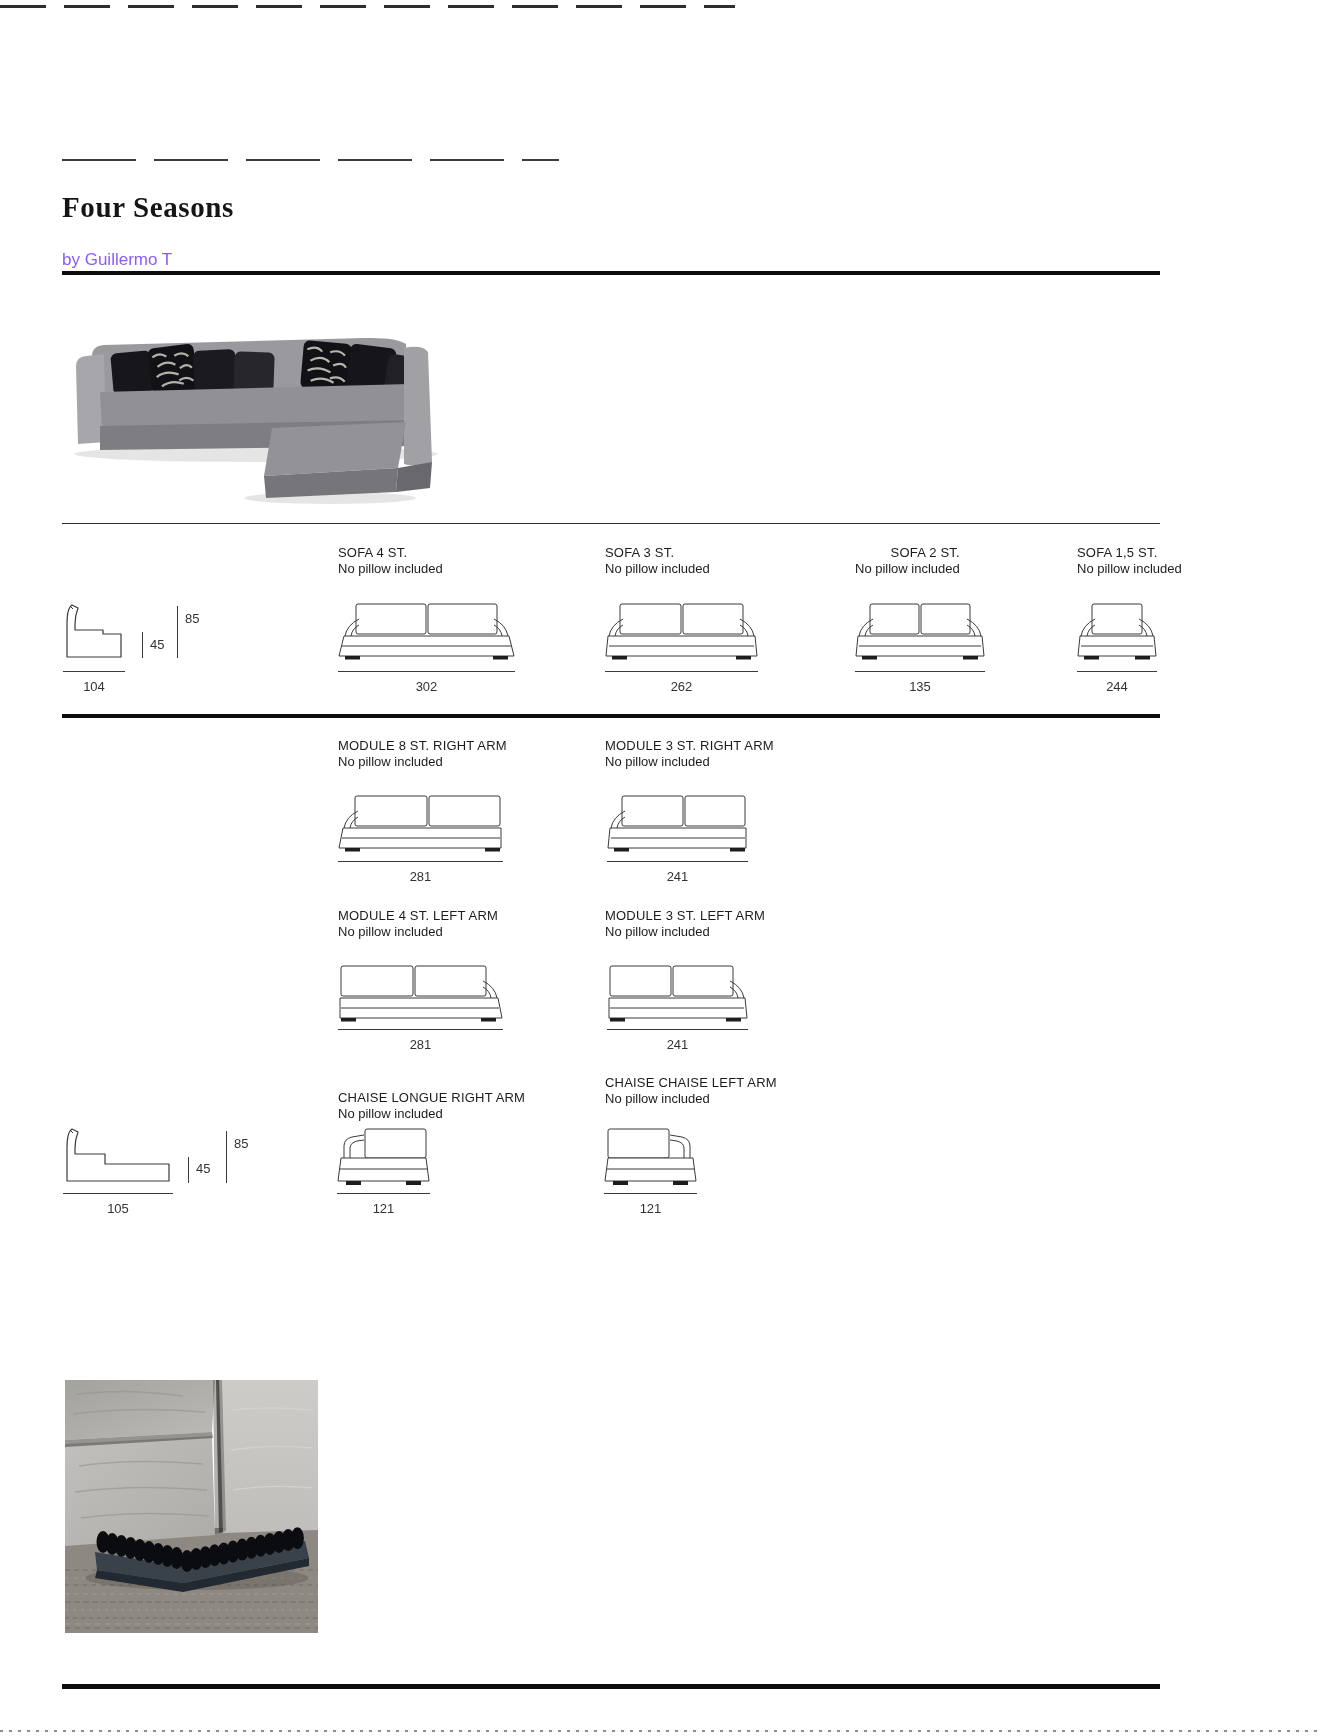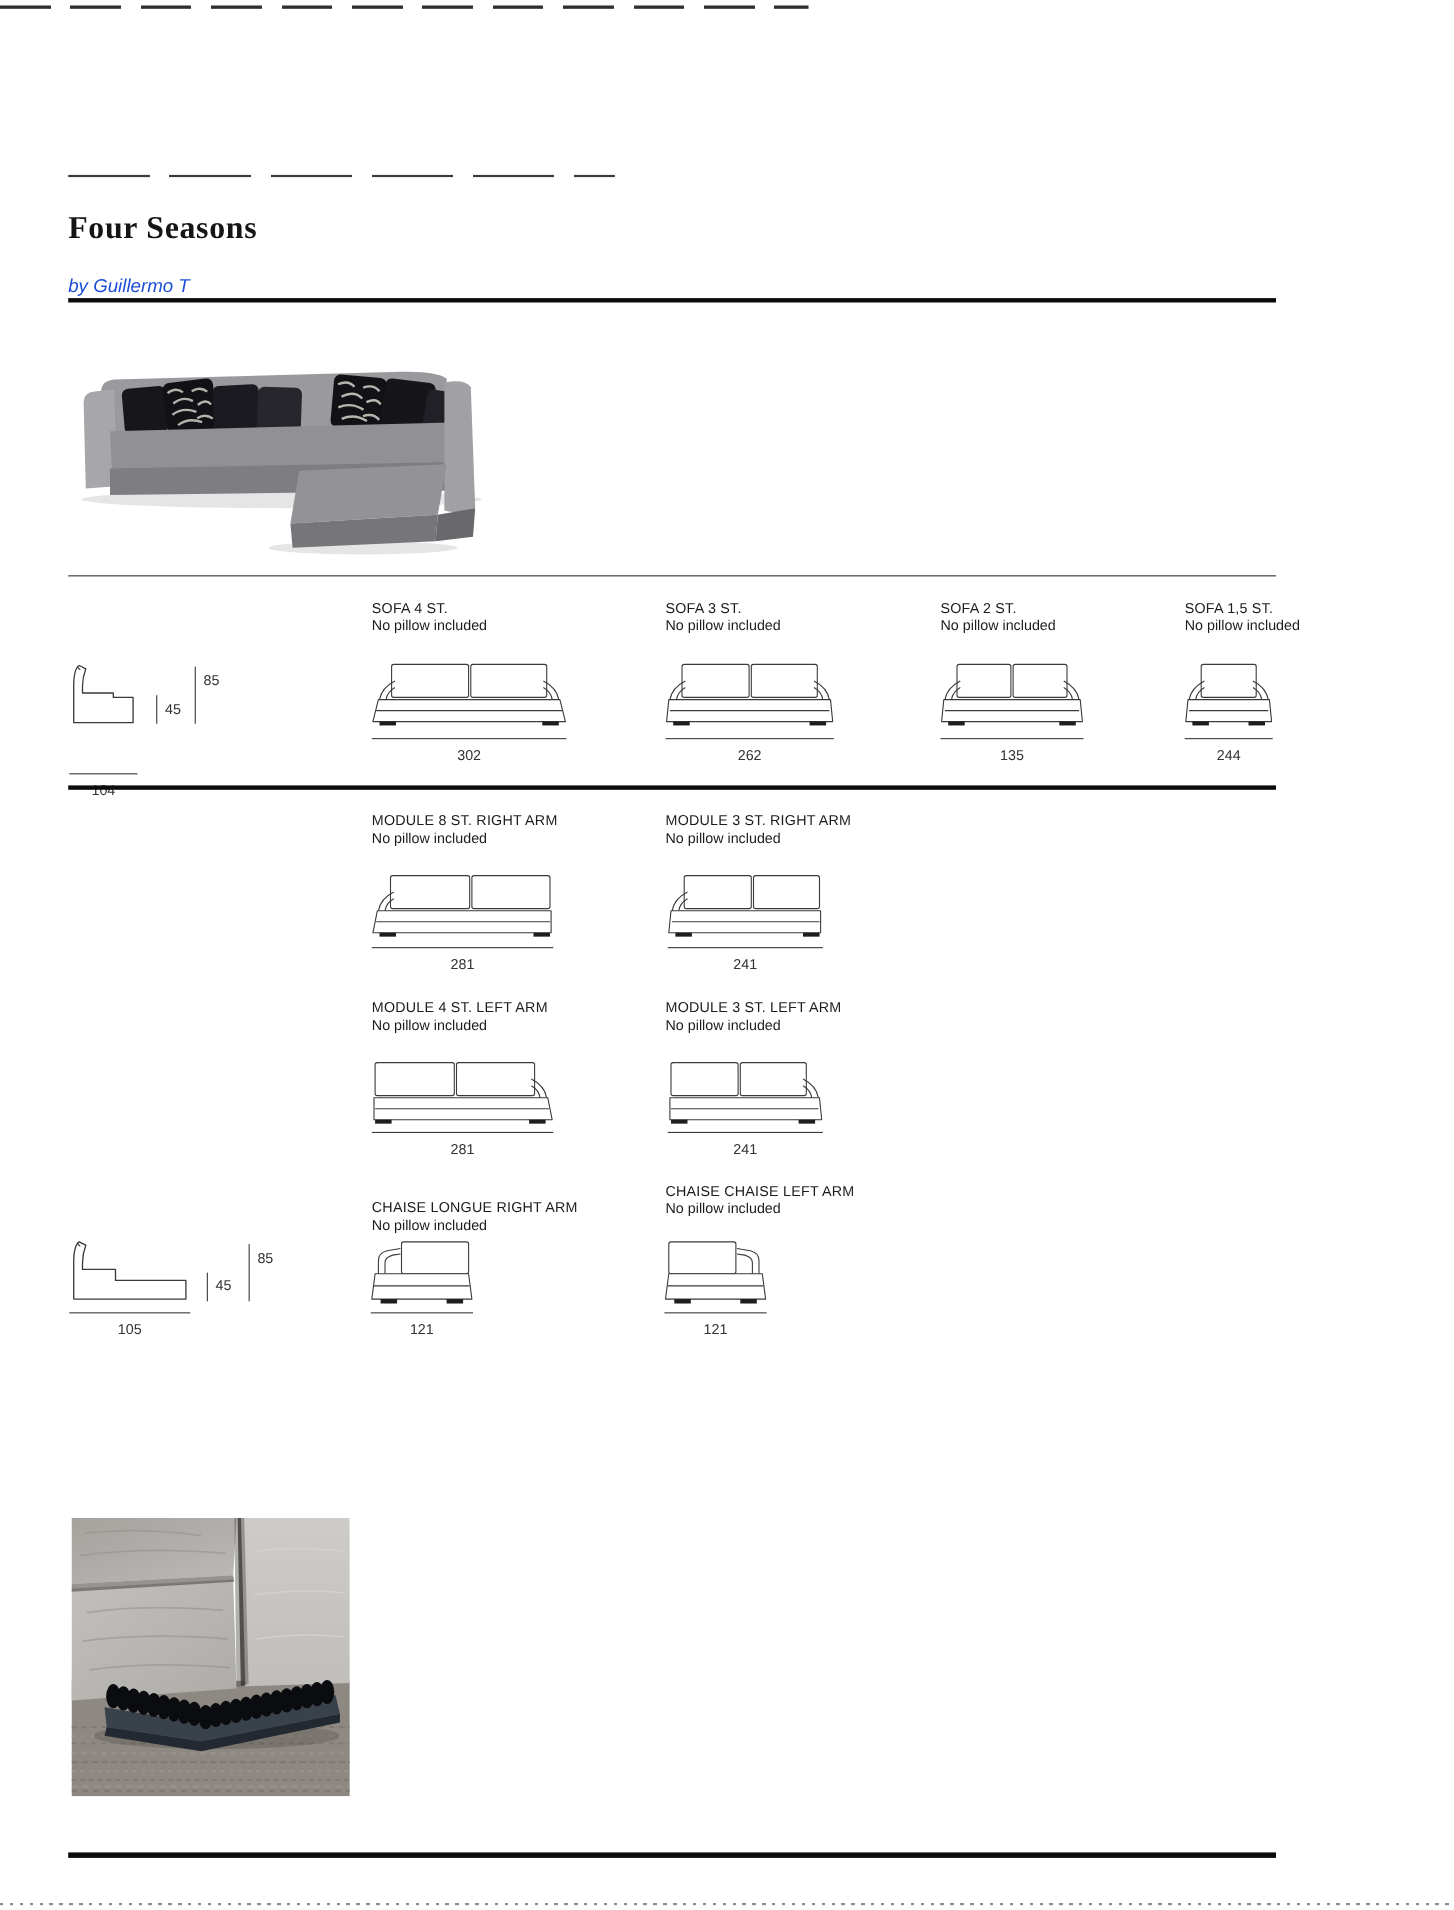--- a/index.html
+++ b/index.html
@@ -2,21 +2,21 @@
 <html><head>
 <meta charset="utf-8">
 <style>
   html,body{margin:0;padding:0;background:#ffffff;}
   #page{position:relative;width:1322px;height:1736px;background:#fff;overflow:hidden;
         font-family:"Liberation Sans",sans-serif;color:#1b1b1b;}
   .abs{position:absolute;}
   
   .title{font-family:"Liberation Serif",serif;font-weight:bold;font-size:29px;
          letter-spacing:.6px;color:#151515;}
-  .byline{font-size:17px;color:#1d4ed8;font-style:italic;}
+  .byline{font-size:17px;color:#8b5cf6;}
   .rule-thick{background:#0c0c0c;height:4px;}
   .rule-thin{background:#2e2e2e;height:1px;}
   
   .dash-top{height:3px;background:repeating-linear-gradient(90deg,#2e2e2e 0 46px,transparent 46px 64px);}
   .dash-mid{height:2px;background:repeating-linear-gradient(90deg,#3c3c3c 0 74px,transparent 74px 92px);}
   .dash-bottom{height:2px;background:repeating-linear-gradient(90deg,#8d8d8d 0 3px,transparent 3px 9px);}
   
   .lbl{font-size:13px;line-height:16px;letter-spacing:.2px;color:#1c1c1c;white-space:nowrap;}
   .note{font-size:13px;line-height:16px;color:#1c1c1c;white-space:nowrap;}
   .dim{border-top:1px solid #3a3a3a;}
@@ -87,21 +87,21 @@
   <div class="abs drawing" style="left:63px;top:600px;">
       <svg width="64" height="60" viewBox="0 0 64 60">
       <path d="M4 57 L4 24 Q4 8 9 5 L15 8 Q12 16 12 24 L12 30 L40 30 L40 34 L58 34 L58 57 Z" fill="#fff" stroke="#3a3a3a" stroke-width="1.2" stroke-linejoin="round"></path>
       <path d="M7 6 L10 9" stroke="#3a3a3a" stroke-width="1"></path>
       </svg>
     </div>
   <div class="abs vline" style="left:142px;top:632px;height:26px;"></div>
   <div class="abs dimtxt" style="left:150px;top:637px;">45</div>
   <div class="abs vline" style="left:177px;top:606px;height:52px;"></div>
   <div class="abs dimtxt" style="left:185px;top:611px;">85</div>
-  <div class="abs dim" style="left:63px;top:671px;width:62px;margin-top:32px;">
+  <div class="abs dim" style="left:63px;top:671px;width:62px;">
     <div class="num">104</div>
   </div>
 
   <div class="abs" style="left:338px;top:545px;">
     <div class="lbl">SOFA 4 ST.</div>
     <div class="note">No pillow included</div>
   </div>
   <div class="abs drawing" style="left:338px;top:598px;">
       <svg width="177" height="64" viewBox="0 0 177 64">
         <rect x="18" y="6" width="70" height="30" rx="2" fill="#fff" stroke="#3a3a3a"></rect>
@@ -135,21 +135,21 @@
         <path d="M3 38 L150 38 L152 58 L1 58 Z" fill="#fff" stroke="#3a3a3a" stroke-linejoin="round"></path>
         <line x1="4" y1="48" x2="149" y2="48" stroke="#3a3a3a"></line>
         <rect x="7" y="58" width="15" height="3.5" fill="#1d1d1d"></rect>
         <rect x="131" y="58" width="15" height="3.5" fill="#1d1d1d"></rect>
       </svg>
     </div>
   <div class="abs dim" style="left:605px;top:671px;width:153px;">
     <div class="num">262</div>
   </div>
 
-  <div class="abs" style="left:855px;top:545px;">
+  <div class="abs" style="left:855px;top:545px;text-align:right;">
     <div class="lbl">SOFA 2 ST.</div>
     <div class="note">No pillow included</div>
   </div>
   <div class="abs drawing" style="left:855px;top:598px;">
       <svg width="130" height="64" viewBox="0 0 130 64">
         <rect x="15" y="6" width="49" height="30" rx="2" fill="#fff" stroke="#3a3a3a"></rect>
         <rect x="66" y="6" width="49" height="30" rx="2" fill="#fff" stroke="#3a3a3a"></rect>
         <path d="M18 21 Q6 27 4 38" fill="none" stroke="#3a3a3a"></path>
         <path d="M18 27 Q11 31 10 38" fill="none" stroke="#3a3a3a"></path>
         <path d="M112 21 Q124 27 126 38" fill="none" stroke="#3a3a3a"></path>

